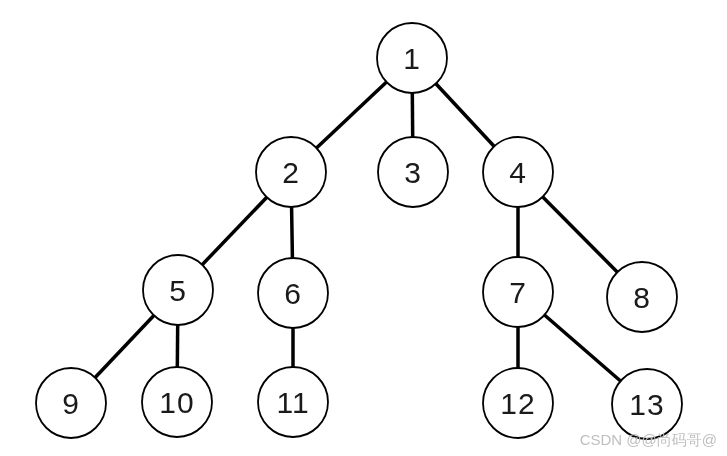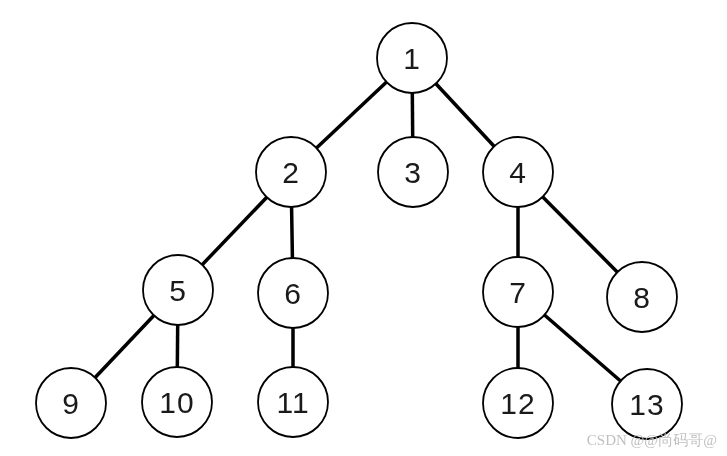--- a/index.html
+++ b/index.html
@@ -29,21 +29,21 @@
     fill: #1a1a1a;
     text-anchor: middle;
     letter-spacing: 1px;
   }
   .watermark {
     position: absolute;
     right: 10px;
     bottom: 6px;
     font-size: 15px;
     color: #bfbfbf;
-    font-family: Liberation Serif, serif;
+    font-family: Liberation Sans, sans-serif;
     white-space: nowrap;
     user-select: none;
   }
 </style>
 </head>
 <body>
 
 <div class="canvas">
   <svg class="tree" id="tree-svg" viewBox="0 0 727 456">
       <line x1="412" y1="58" x2="291" y2="172" stroke="#000000" stroke-width="3.5"></line>

